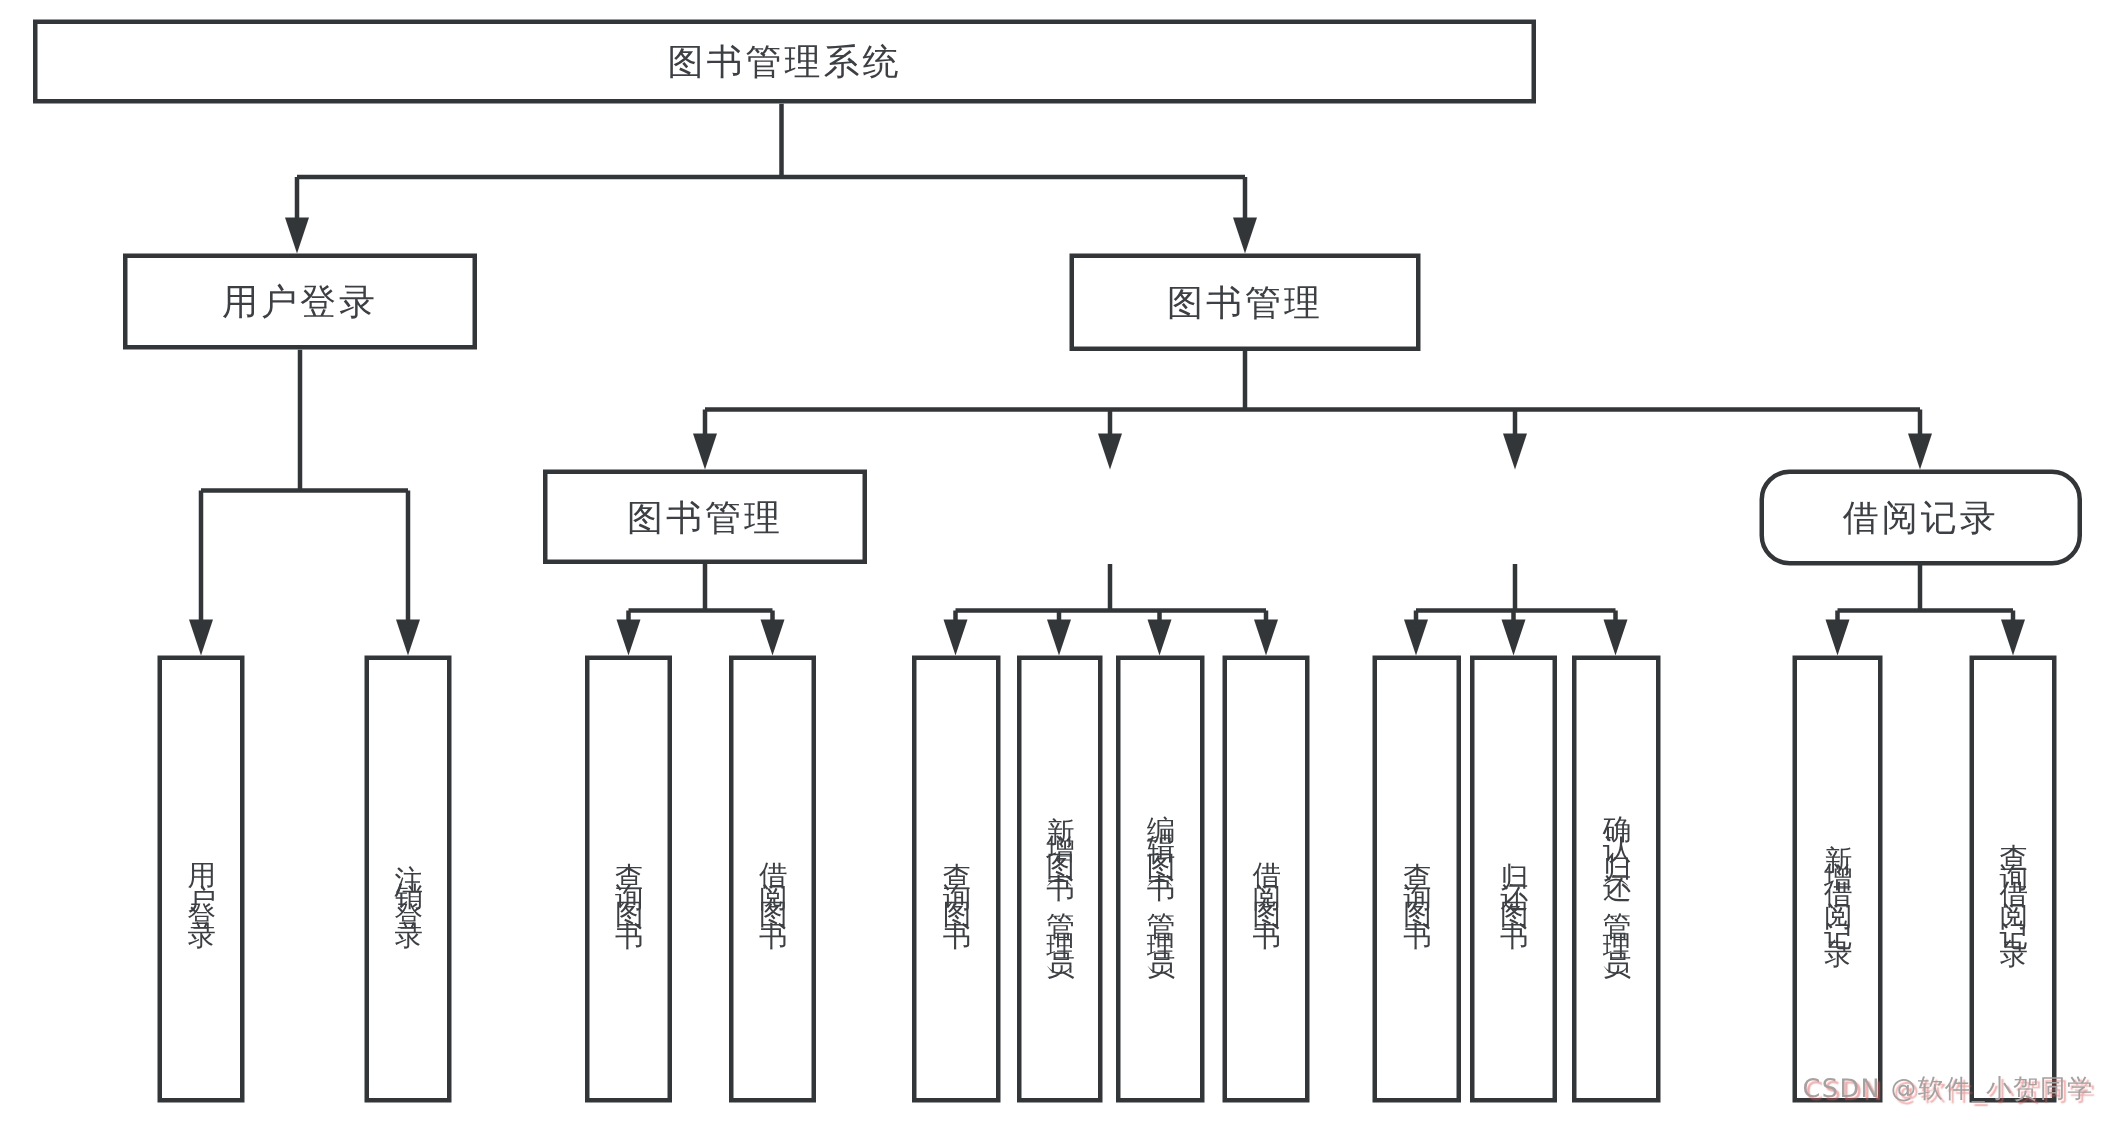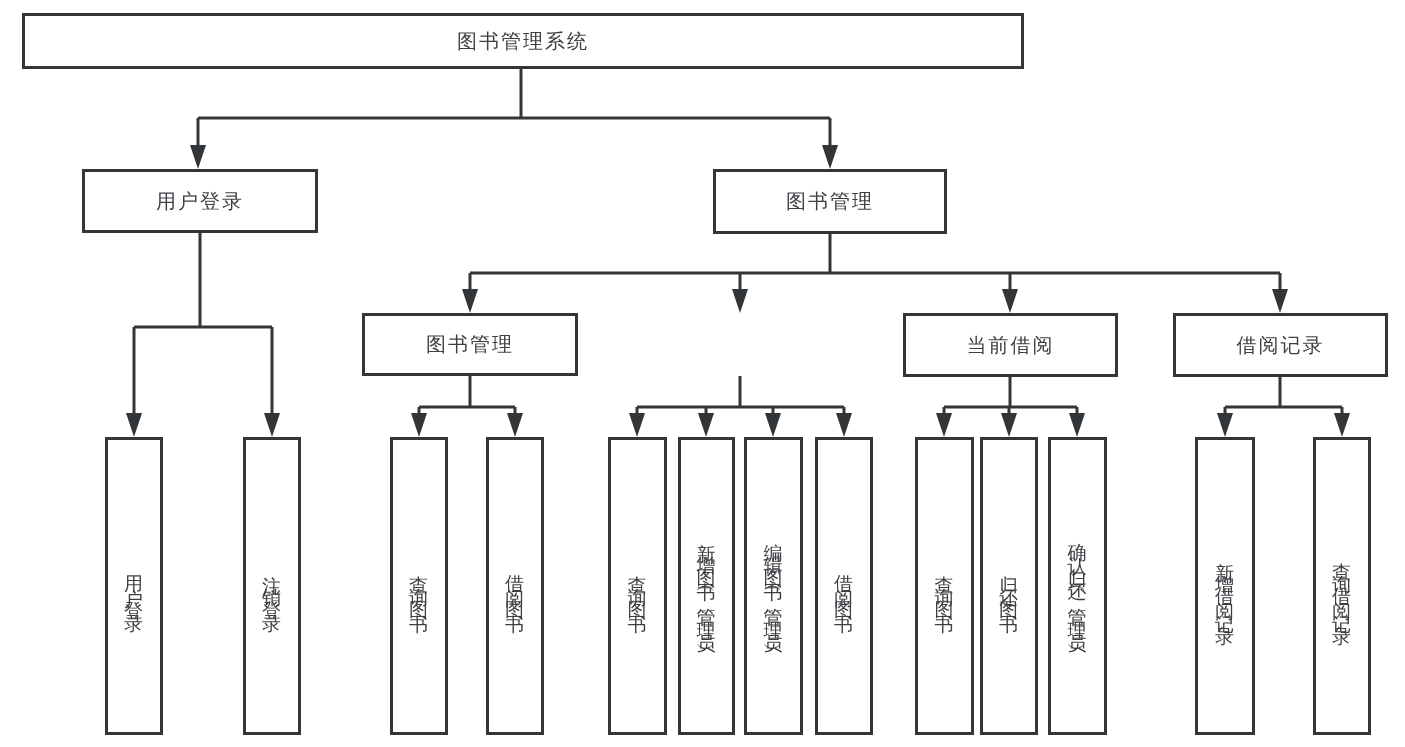--- a/index.html
+++ b/index.html
@@ -20,21 +20,21 @@
     position: absolute;
     box-sizing: border-box;
     background: #ffffff;
     border: 3px solid #333639;
     display: flex;
     align-items: center;
     justify-content: center;
     color: #3c3f43;
   }
   .hlabel span {
-    font-size: 20px;
+    font-size: 24px;
     letter-spacing: 2px;
     white-space: nowrap;
   }
   .leaf span {
     writing-mode: vertical-rl;
     text-orientation: mixed;
     font-size: 19px;
     letter-spacing: 13px;
     line-height: 1;
     white-space: nowrap;
@@ -95,24 +95,21 @@
   <div class="box hlabel" style="left:82px; top:169px; width:236px; height:64px;">
     <span>用户登录</span>
   </div>
   <div class="box hlabel" style="left:713px; top:169px; width:234px; height:65px;font-family:Liberation Serif, serif;">
     <span>图书管理</span>
   </div>
 
   <div class="box hlabel" style="left:362px; top:313px; width:216px; height:63px;">
     <span>图书管理</span>
   </div>
-  <div class="box hlabel" style="left:903px; top:313px; width:215px; height:64px;">
-    <span>当前借阅</span>
-  </div>
-  <div class="box hlabel" style="left:1173px; top:313px; width:215px; height:64px;">
+  <div class="box hlabel" style="left:1173px; top:313px; width:215px; height:64px;border-radius:20px;">
     <span>借阅记录</span>
   </div>
 
   <div class="box leaf" style="left:105px; top:437px; width:58px; height:298px;">
     <span>用户登录</span>
   </div>
   <div class="box leaf" style="left:243px; top:437px; width:58px; height:298px;">
     <span>注销登录</span>
   </div>
 
@@ -146,14 +143,15 @@
     <span>确认归还（管理员）</span>
   </div>
 
   <div class="box leaf" style="left:1195px; top:437px; width:60px; height:298px;">
     <span>新增借阅记录</span>
   </div>
   <div class="box leaf" style="left:1313px; top:437px; width:58px; height:298px;">
     <span>查询借阅记录</span>
   </div>
 
+  <div class="watermark">CSDN @软件_小贺同学</div>
 
 </div>
 
 </body></html>

